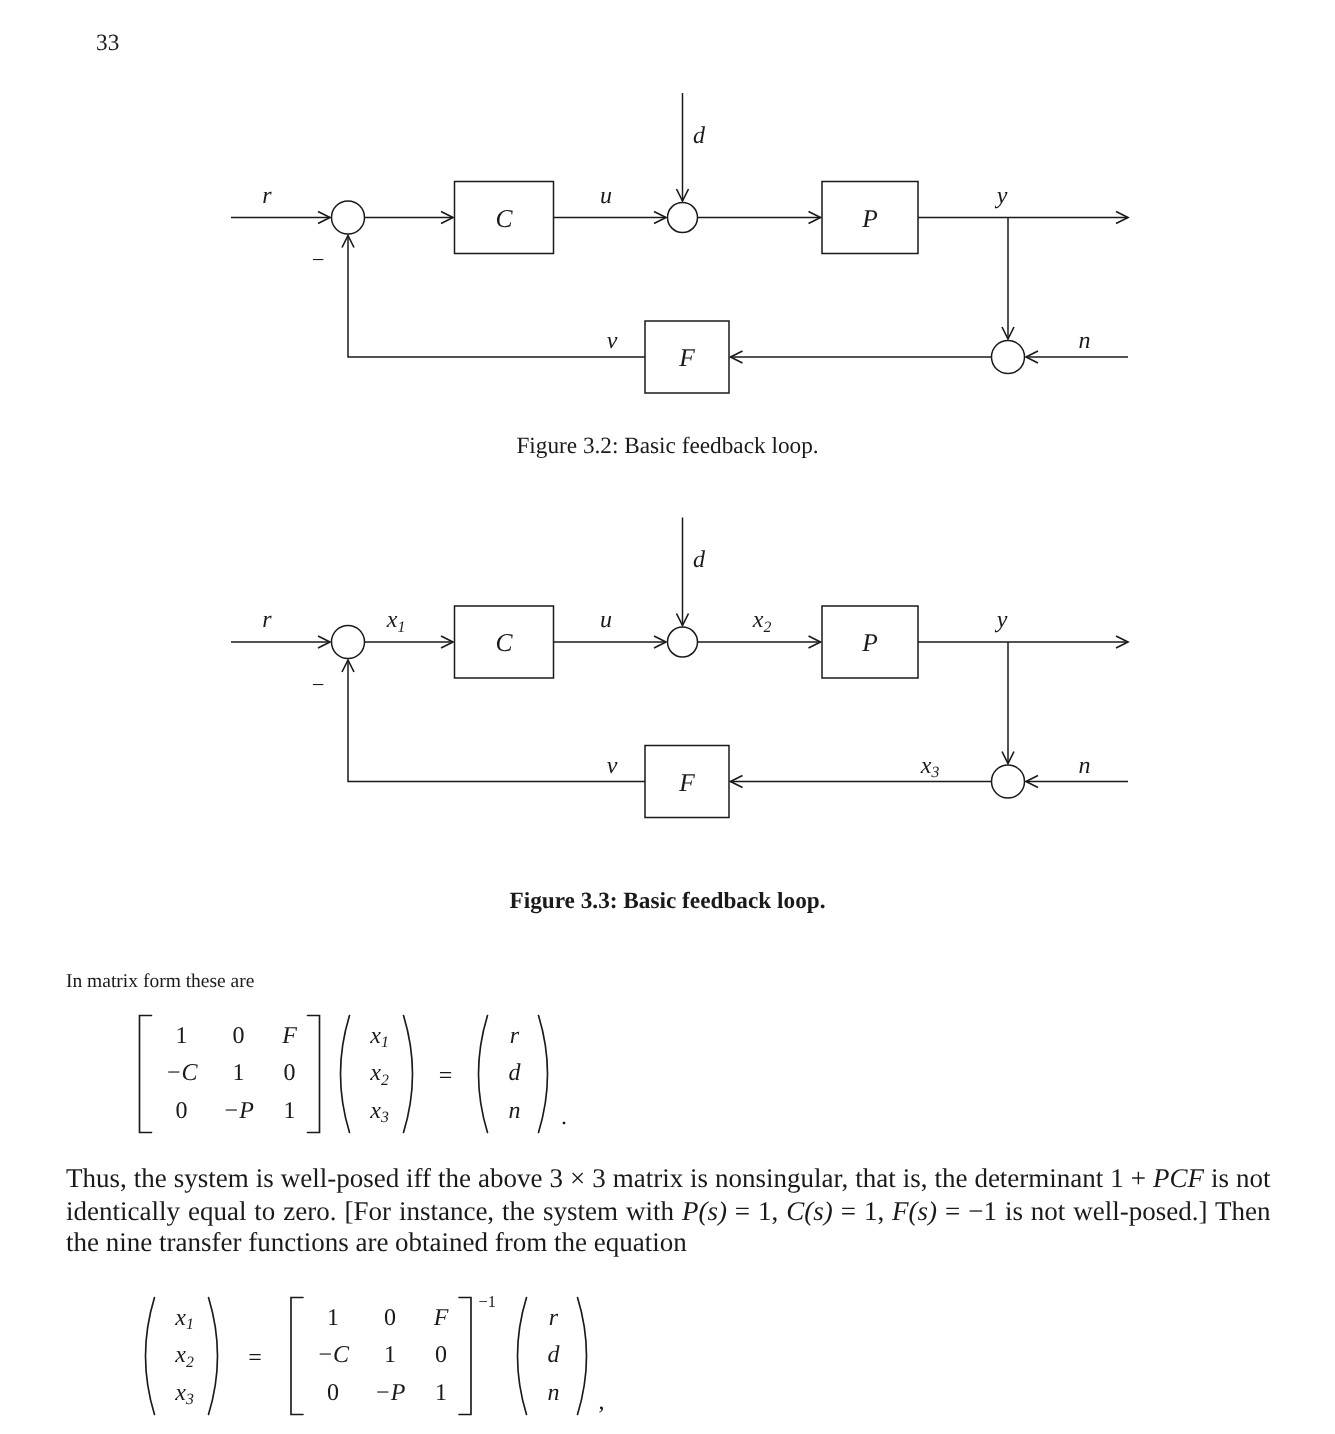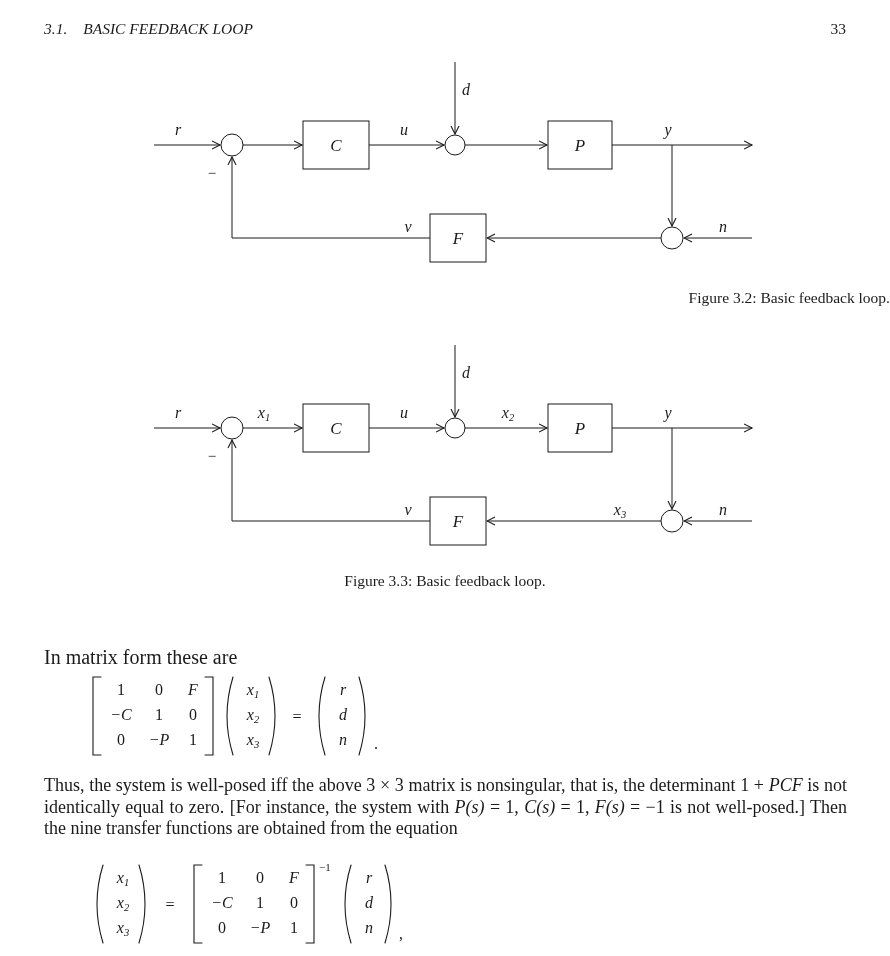--- a/index.html
+++ b/index.html
@@ -32,34 +32,31 @@
   }
   .mi  { font-style:italic; }
   .mn  { font-style:normal; }
   .blk { font-size:17px; }
   .sub { font-size:10.5px; font-style:italic; }
   .sup { font-size:11px; font-style:normal; }
   .sgn { font-size:15px; }
   .brk, .paren { fill:none; stroke:#1a1a1a; stroke-width:1.1; stroke-linecap:round; }
 
   .caption { position:absolute; left:0; width:890px; text-align:center; font-size:15.5px; }
-  .intro   { position:absolute; left:44px; font-size:20px; }
+  .intro   { position:absolute; left:44px; font-size:13px; }
   .para    { position:absolute; left:44px; width:803px; font-size:18px;
              line-height:21.5px; text-align:justify; }
   .para i  { font-style:italic; }
 </style>
 </head>
 <body>
 
 <div class="page">
 
   <div class="running-head">
-    <div class="head-left">
-      <span class="sec">3.1.</span><span>BASIC FEEDBACK LOOP</span>
-    </div>
     <div class="pageno">33</div>
   </div>
 
   <svg class="fig" style="left:150px; top:55px;" width="615" height="232" viewBox="0 0 615 232">
     <defs>
       <marker id="arr" viewBox="0 0 10 10" refX="8.5" refY="5" markerWidth="10" markerHeight="10" orient="auto">
         <path d="M0.5,1 L8.5,5 L0.5,9" fill="none" stroke="#1a1a1a" stroke-width="1.1"></path>
       </marker>
     </defs>
 
@@ -88,21 +85,21 @@
 
     <text class="mi" x="28" y="80" text-anchor="middle">r</text>
     <text class="mn sgn" x="62" y="123" text-anchor="middle">−</text>
     <text class="mi" x="254" y="80" text-anchor="middle">u</text>
     <text class="mi" x="312" y="40" text-anchor="start">d</text>
     <text class="mi" x="518" y="80" text-anchor="middle">y</text>
     <text class="mi" x="573" y="177" text-anchor="middle">n</text>
     <text class="mi" x="258" y="177" text-anchor="middle">v</text>
   </svg>
 
-  <div class="caption" style="top:289px;text-align:right;">Figure 3.2: Basic feedback loop.</div>
+  <div class="caption" style="top:289px;">Figure 3.2: Basic feedback loop.</div>
 
   <svg class="fig" style="left:150px; top:338px;" width="615" height="232" viewBox="0 0 615 232">
 
     <line class="wireline" x1="4" y1="90" x2="70" y2="90" marker-end="url(#arr)"></line>
     <line class="wireline" x1="93" y1="90" x2="152" y2="90" marker-end="url(#arr)"></line>
     <line class="wireline" x1="219" y1="90" x2="294" y2="90" marker-end="url(#arr)"></line>
     <line class="wireline" x1="305" y1="7" x2="305" y2="79" marker-end="url(#arr)"></line>
     <line class="wireline" x1="315" y1="90" x2="397" y2="90" marker-end="url(#arr)"></line>
     <line class="wireline" x1="462" y1="90" x2="602" y2="90" marker-end="url(#arr)"></line>
     <line class="wireline" x1="522" y1="90" x2="522" y2="171" marker-end="url(#arr)"></line>
@@ -127,21 +124,21 @@
     <text class="mi" x="114" y="80" text-anchor="middle"><tspan>x</tspan><tspan class="sub" dy="3">1</tspan></text>
     <text class="mi" x="254" y="80" text-anchor="middle">u</text>
     <text class="mi" x="312" y="40" text-anchor="start">d</text>
     <text class="mi" x="358" y="80" text-anchor="middle"><tspan>x</tspan><tspan class="sub" dy="3">2</tspan></text>
     <text class="mi" x="518" y="80" text-anchor="middle">y</text>
     <text class="mi" x="470" y="177" text-anchor="middle"><tspan>x</tspan><tspan class="sub" dy="3">3</tspan></text>
     <text class="mi" x="573" y="177" text-anchor="middle">n</text>
     <text class="mi" x="258" y="177" text-anchor="middle">v</text>
   </svg>
 
-  <div class="caption" style="top:572px;">Figure 3.3: Basic feedback loop.</div>
+  <div class="caption" style="top:592px;font-weight:bold;">Figure 3.3: Basic feedback loop.</div>
 
   <div class="intro" style="top:646px;">In matrix form these are</div>
 
   <svg class="eq" style="left:80px; top:672px;" width="370" height="92" viewBox="0 0 370 92">
     <path class="brk" d="M21,5 L13,5 L13,83 L21,83"></path>
     <text class="mn" x="41" y="23" text-anchor="middle">1</text>
     <text class="mn" x="79" y="23" text-anchor="middle">0</text>
     <text class="mi" x="113" y="23" text-anchor="middle">F</text>
     <text class="mi" x="41" y="48" text-anchor="middle">−C</text>
     <text class="mn" x="79" y="48" text-anchor="middle">1</text>

